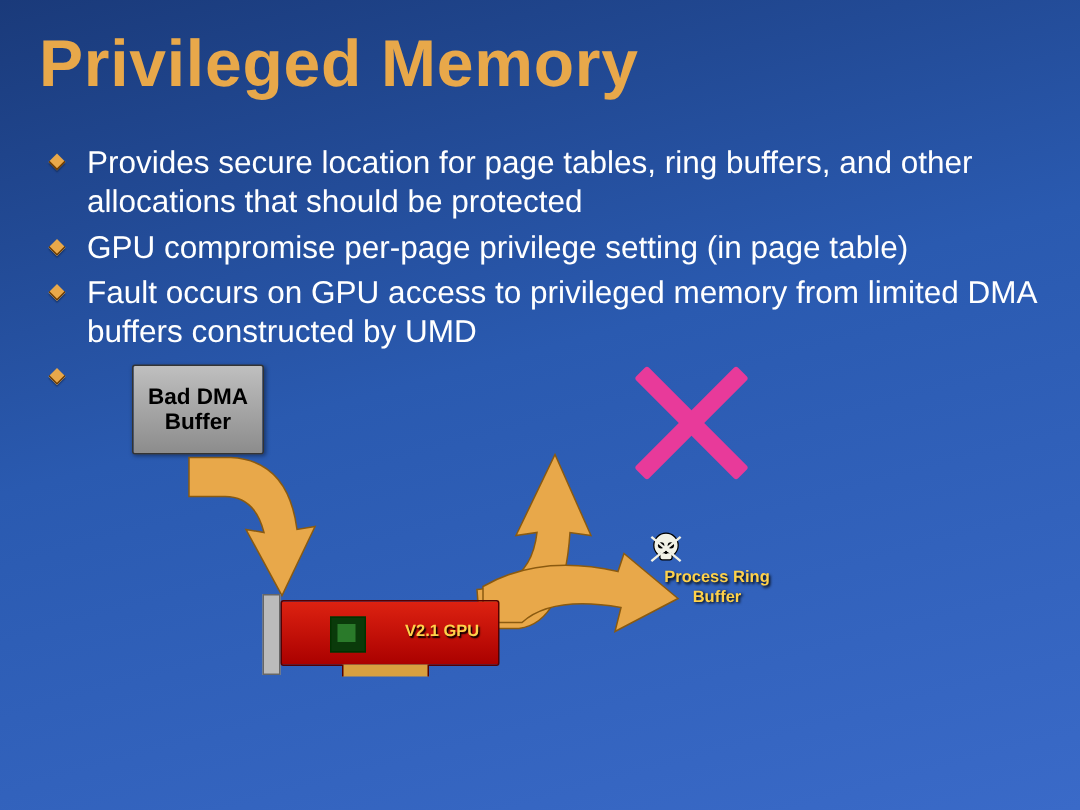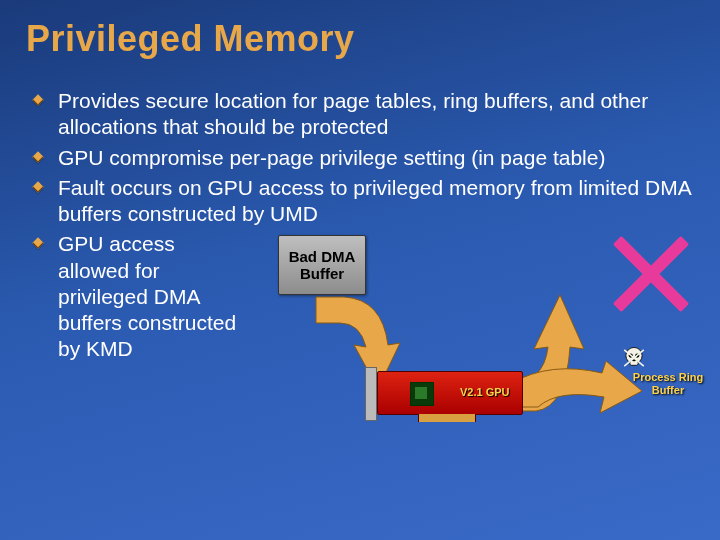--- a/index.html
+++ b/index.html
@@ -12,21 +12,21 @@
   }
   .slide {
     width: 720px;
     height: 540px;
     background: linear-gradient(165deg, #1a3a7a 0%, #2a5ab0 45%, #3a6ac8 100%);
     position: relative;
     box-sizing: border-box;
   }
   .title {
     color: #e8a84a;
-    font-size: 36px;
+    font-size: 44px;
     font-weight: bold;
     padding: 18px 0 0 26px;
     letter-spacing: 0.5px;
   }
   .content {
     padding: 28px 17px 0 30px;
   }
   ul.bullets {
     list-style: none;
     margin: 0;
@@ -100,21 +100,21 @@
     color: #ffd24a;
     font-size: 11px;
     font-weight: bold;
     text-align: center;
     line-height: 1.15;
     text-shadow: 1px 1px 2px #000;
   }
   .gpu-card {
     position: absolute;
     left: 105px;
-    top: 140px;
+    top: 161px;
     width: 158px;
     height: 55px;
   }
   .gpu-board {
     position: absolute;
     left: 14px;
     top: 0;
     width: 144px;
     height: 42px;
     background: linear-gradient(#d21, #a00);
@@ -203,21 +203,20 @@
 <div class="slide">
   <div class="title">Privileged Memory</div>
 
   <div class="content">
     <ul class="bullets">
       <li>Provides secure location for page tables, ring buffers, and other allocations that should be protected</li>
       <li>GPU compromise per-page privilege setting (in page table)</li>
       <li>Fault occurs on GPU access to privileged memory from limited DMA buffers constructed by UMD</li>
       <li>
         <div class="last-row">
-          <div class="last-text">GPU access allowed for privileged DMA buffers constructed by KMD</div>
           <div class="diagram">
 
             <div class="box bad-dma">Bad
 DMA
 Buffer</div>
 
             <div class="arrow arrow1">
               <svg viewBox="0 0 110 110">
                 <path class="arrowfill" d="M 20 8 L 48 8 Q 86 10 92 56 L 104 54 L 82 100 L 58 56 L 70 58 Q 64 34 44 34 L 20 34 Z"></path>
               </svg>

